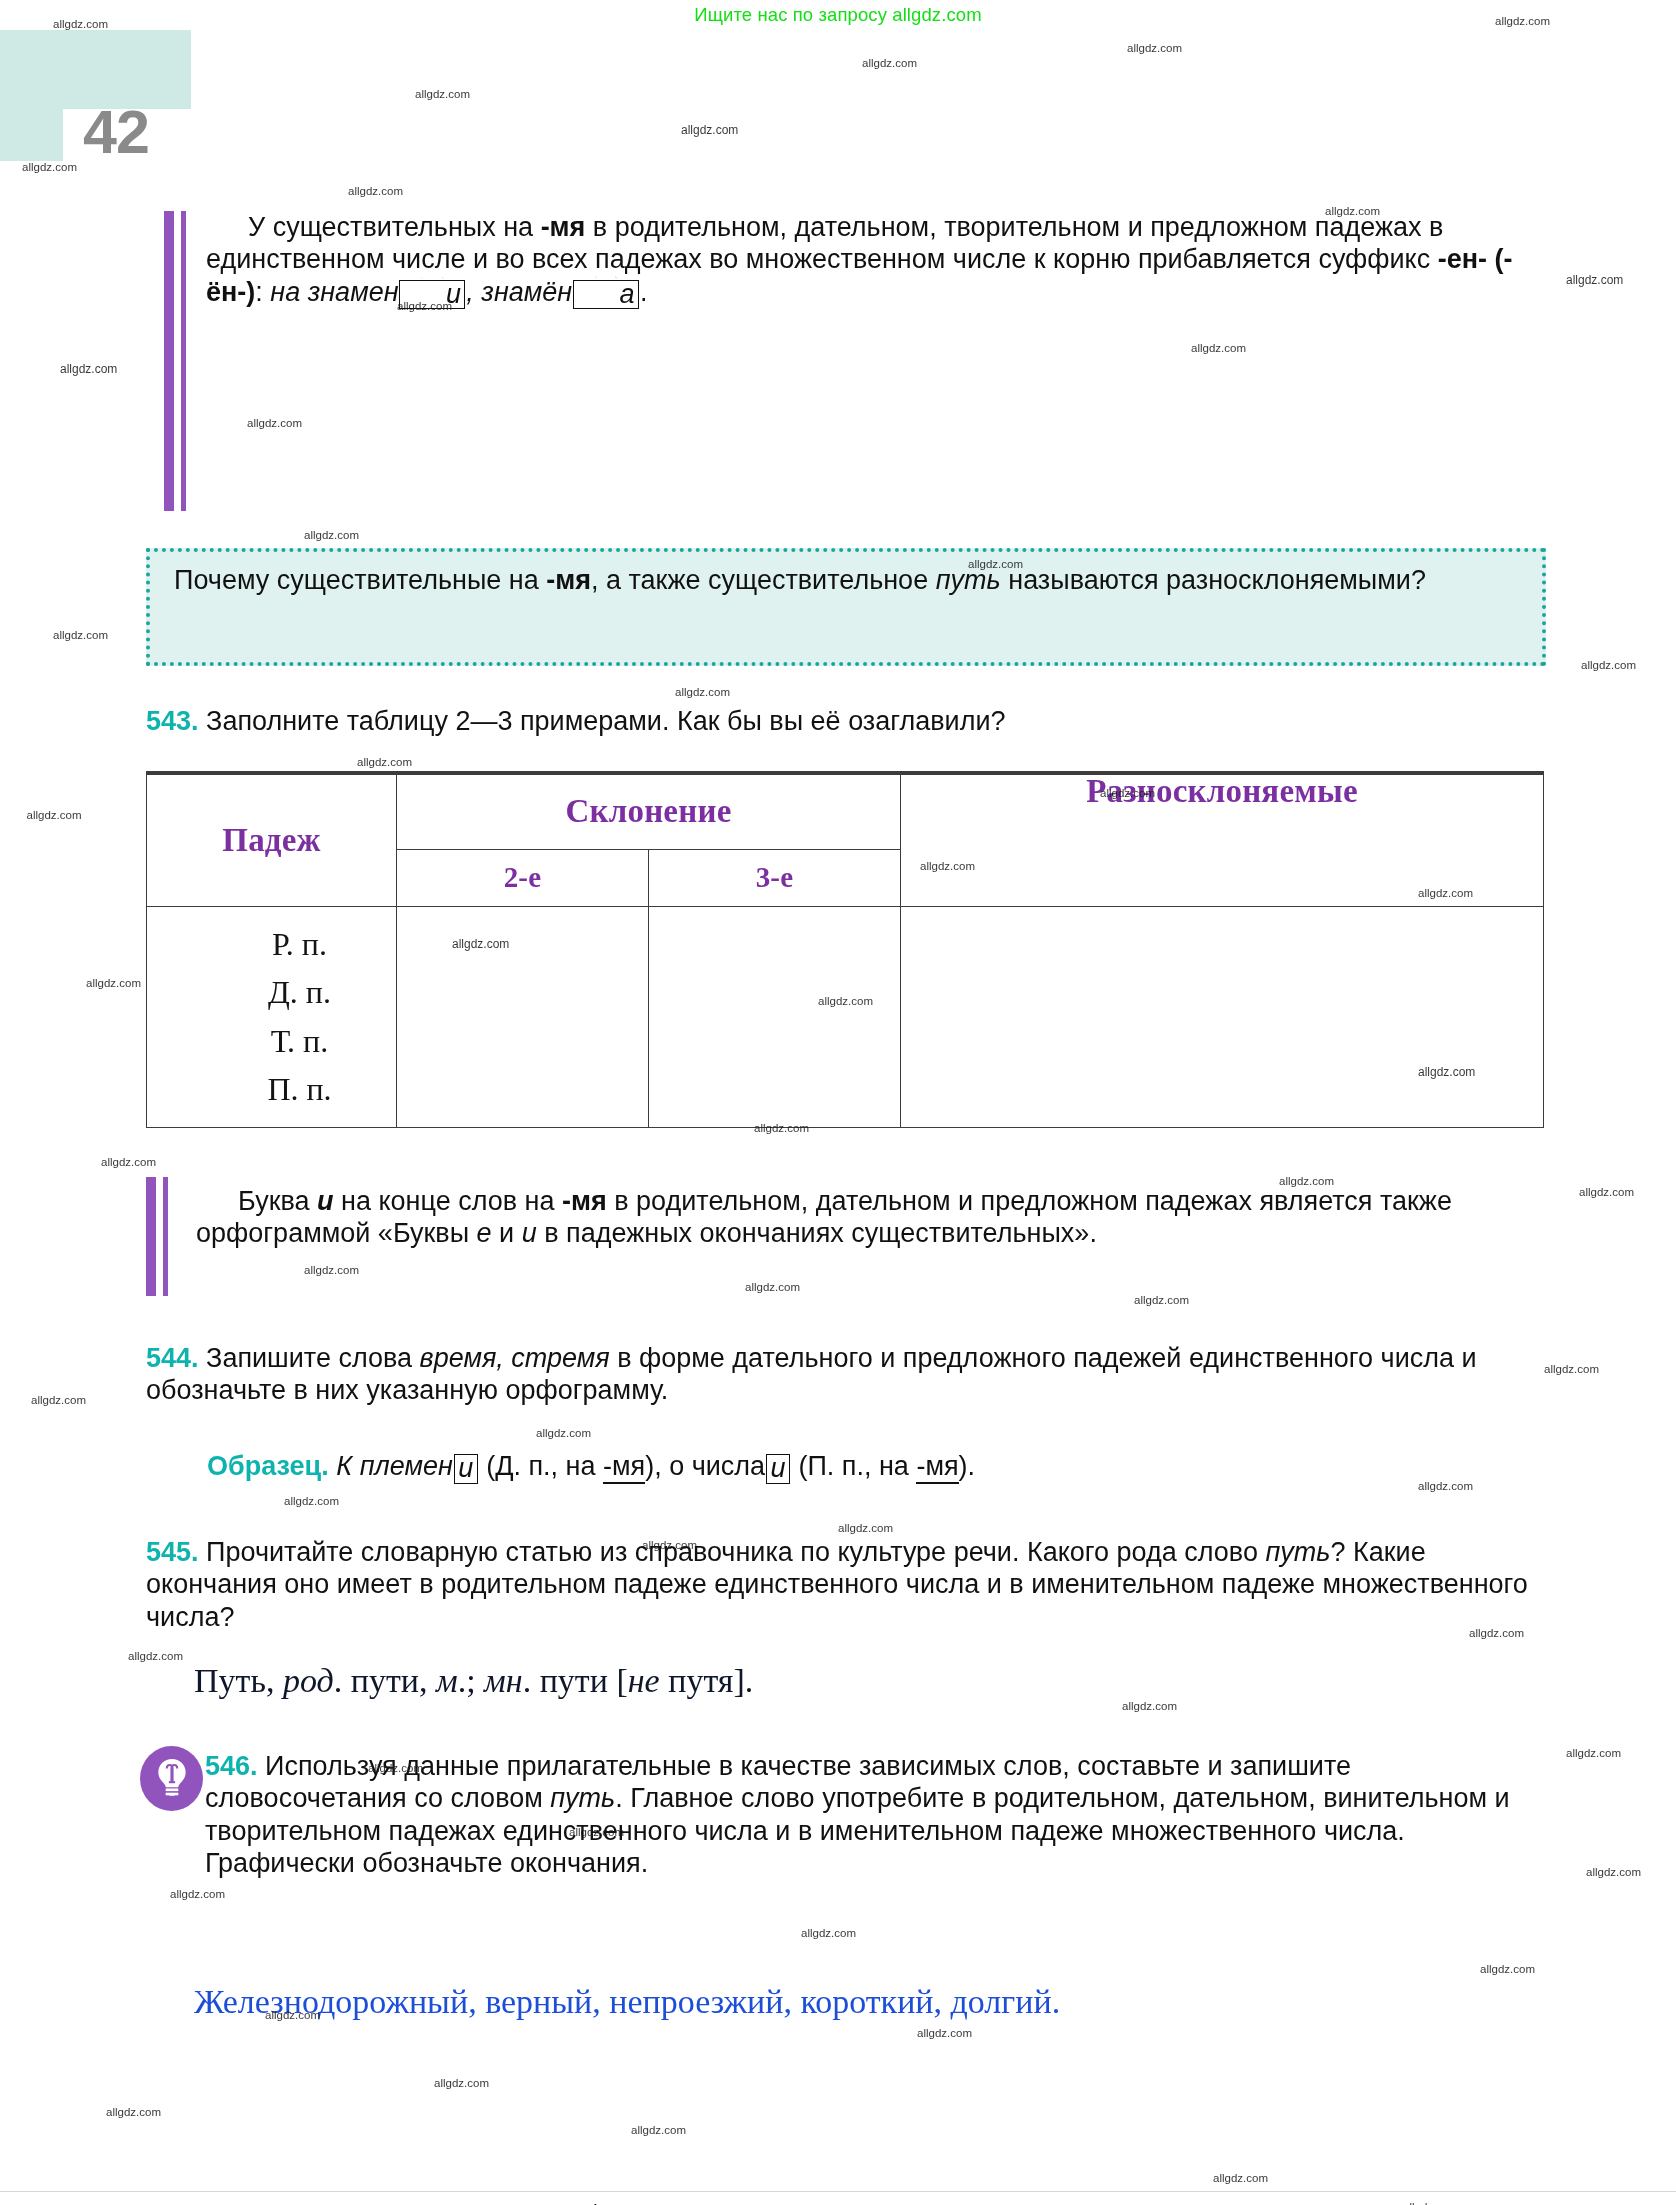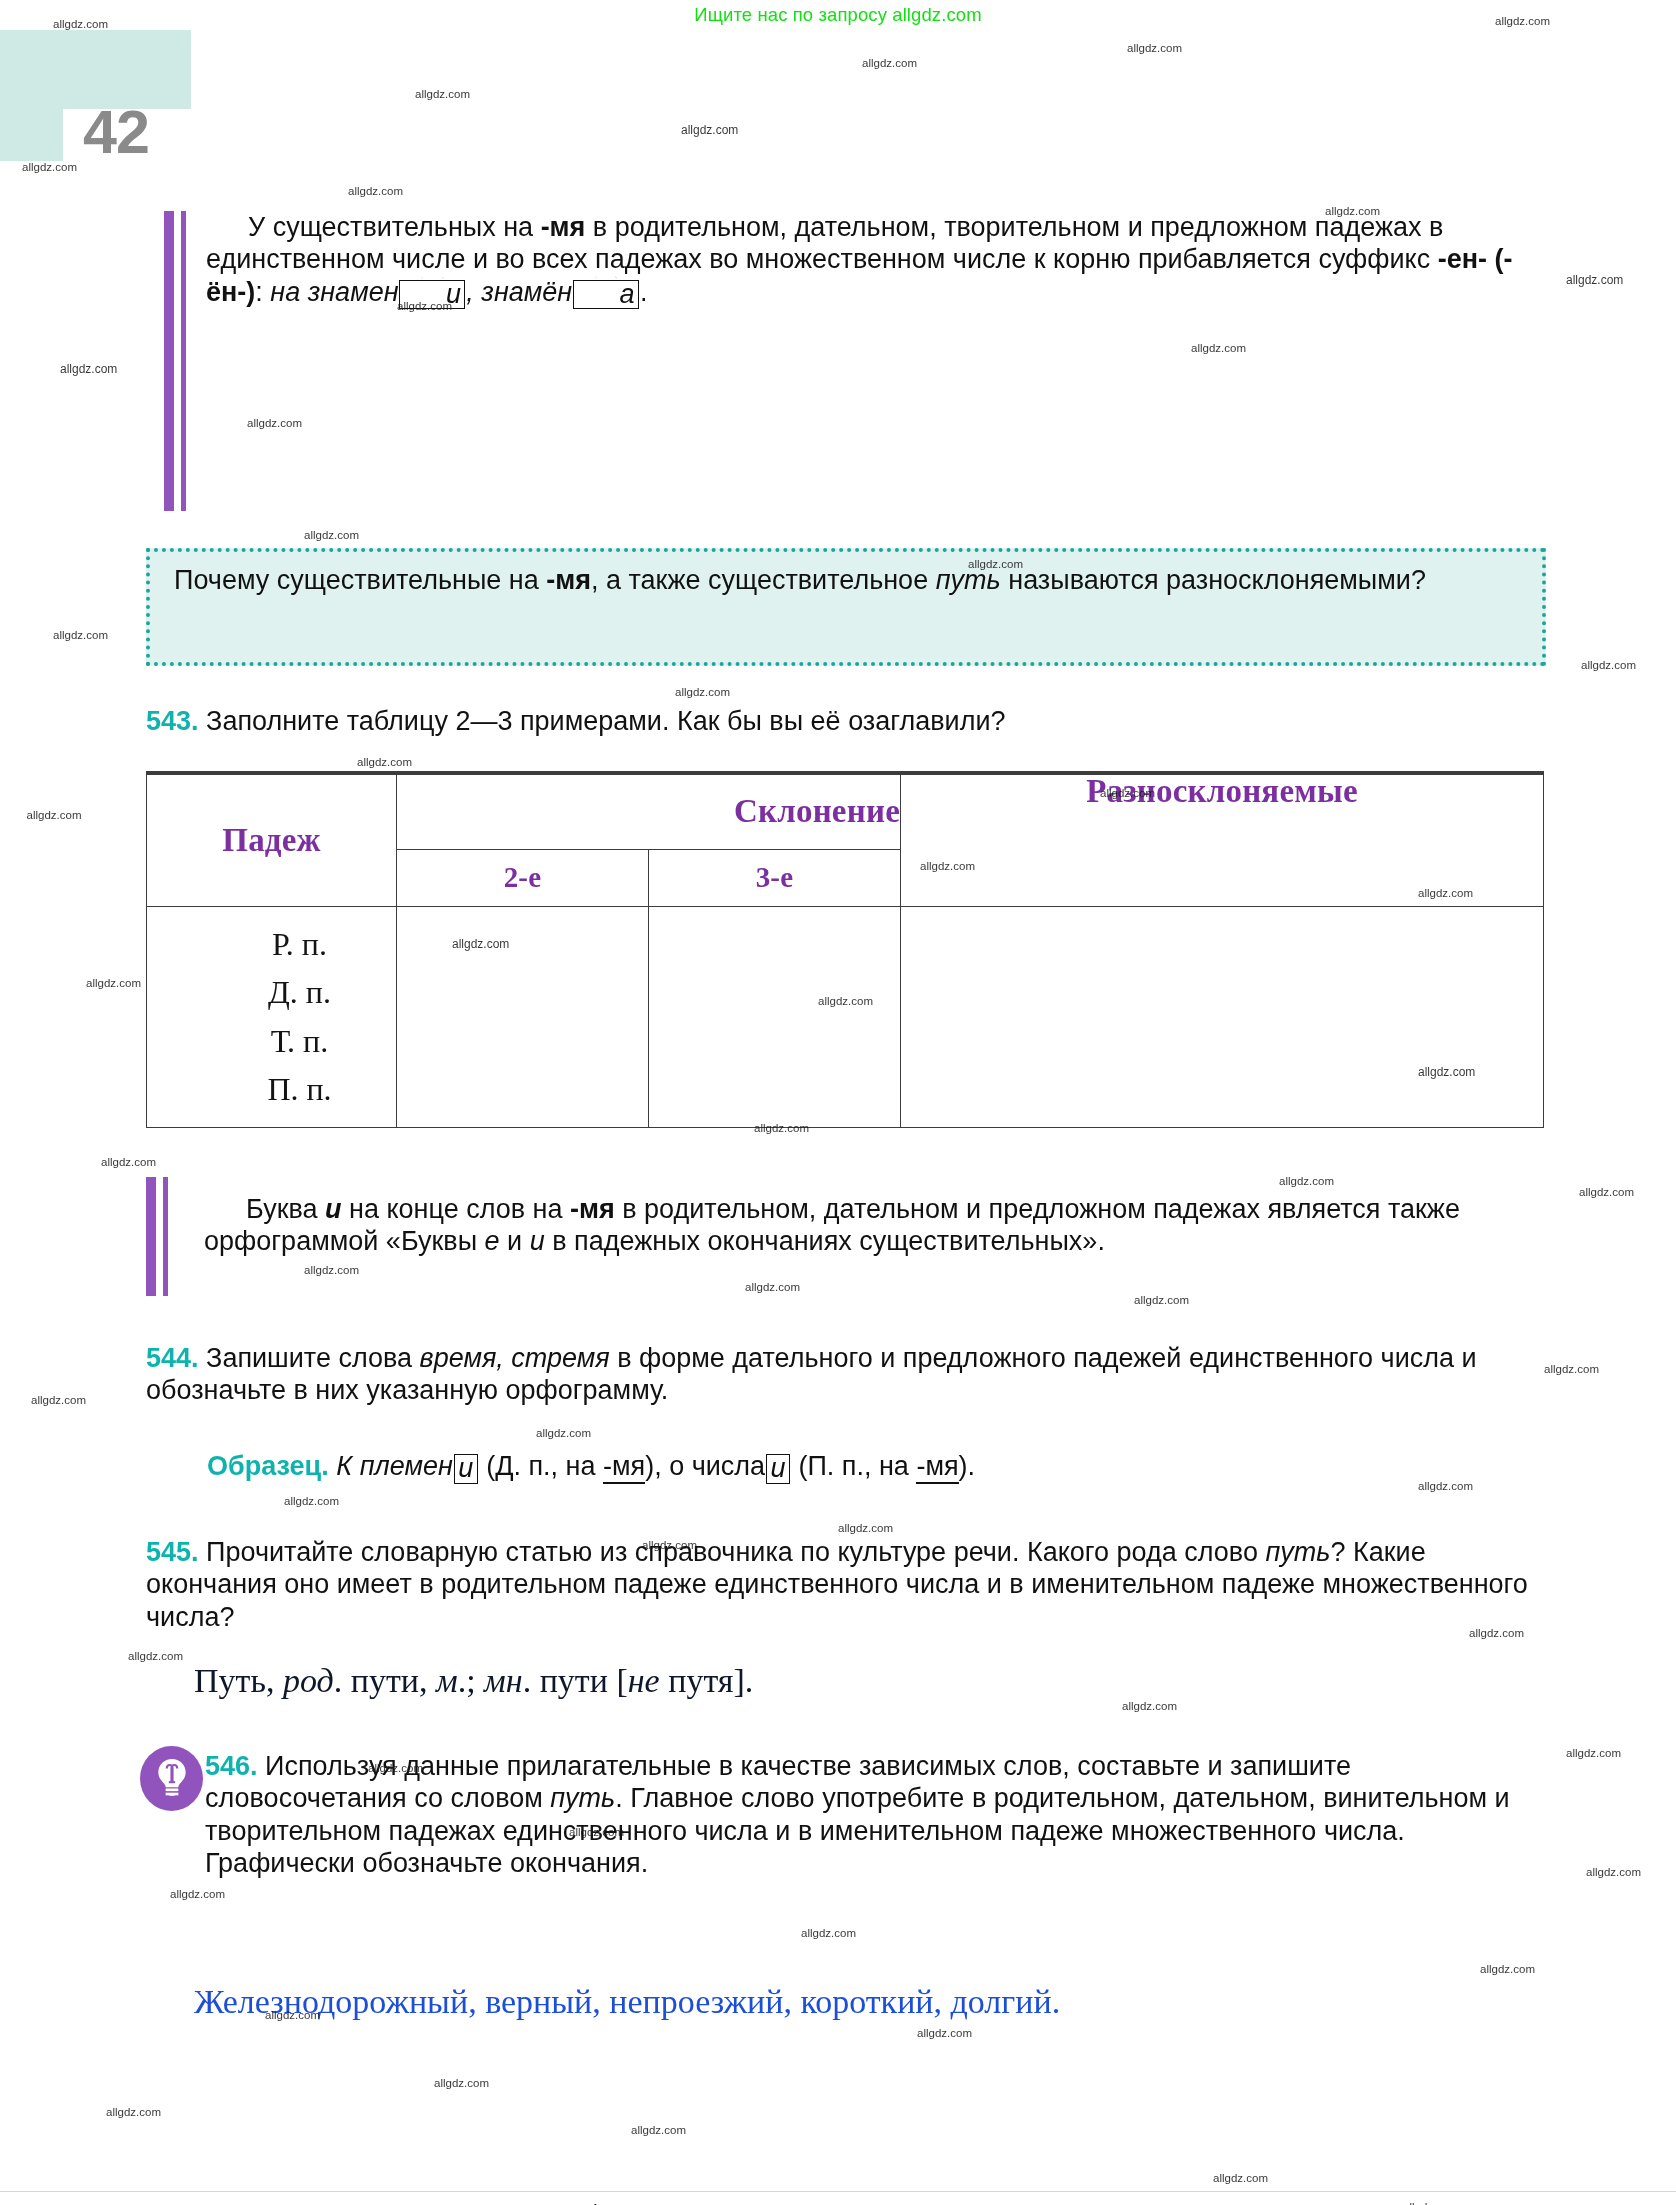--- a/index.html
+++ b/index.html
@@ -147,21 +147,21 @@
   <span>Заполните таблицу 2—3 примерами. Как бы вы её озаглавили?</span>
 </div>
 
 <div id="tbl">
   <table>
     <tbody>
         <tr>
       <td rowspan="2" style="width:249px;border-left:none;border-top:none;">
         <span class="hd-purple">Падеж</span>
       </td>
-      <td colspan="2" style="width:503px;border-top:none;text-align:right;">
+      <td colspan="2" style="width:503px;border-top:none;">
         <span class="hd-purple">Склонение</span>
       </td>
       <td rowspan="2" style="border-right:none;border-top:none;">
         <span class="hd-purple" style="position:relative;top:-49px;">Разносклоняемые</span>
       </td>
     </tr>
     <tr>
       <td style="width:251px;height:56px;">
         <span class="hd-purple sm">2-е</span>
       </td>
@@ -183,21 +183,21 @@
       <td style="border-right:none;border-bottom:none;"></td>
     </tr>
   </tbody>
     </table>
 </div>
 
 <div class="rulebox" style="left:146px;top:1177px;width:1403px;height:119px;">
   <div class="bar-thick" style="height:119px;"></div>
   <div class="bar-thin" style="height:119px;"></div>
   <div class="rule-text body-text" style="width:1350px;">
-    <p style="margin:16px;text-indent:42px;">
+    <p style="margin:8px;text-indent:42px;">
       <span>Буква </span><span class="bold ital">и</span><span> на конце слов на </span><span class="bold">-мя</span><span> в родительном, дательном и предложном падежах является также орфограммой «Буквы </span><span class="ital">е</span><span> и </span><span class="ital">и</span><span> в падежных окончаниях существительных».</span>
     </p>
   </div>
 </div>
 
 <div class="body-text" style="position:absolute;left:146px;top:1342px;width:1403px;z-index:4;">
   <span class="exnum">544.</span>
   <span>Запишите слова </span><span class="ital">время, стремя</span><span> в форме дательного и предложного падежей единственного числа и обозначьте в них указанную орфограмму.</span>
 </div>
 

